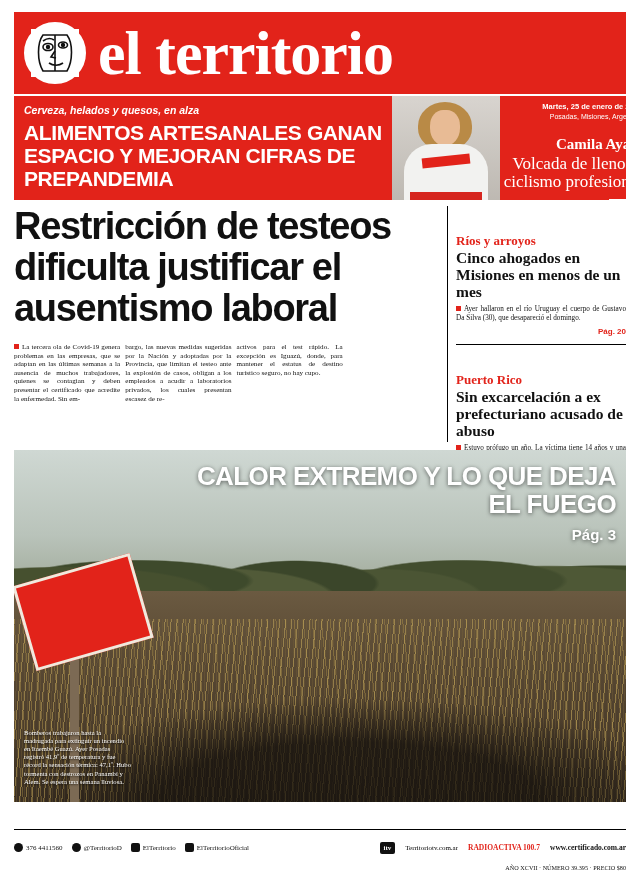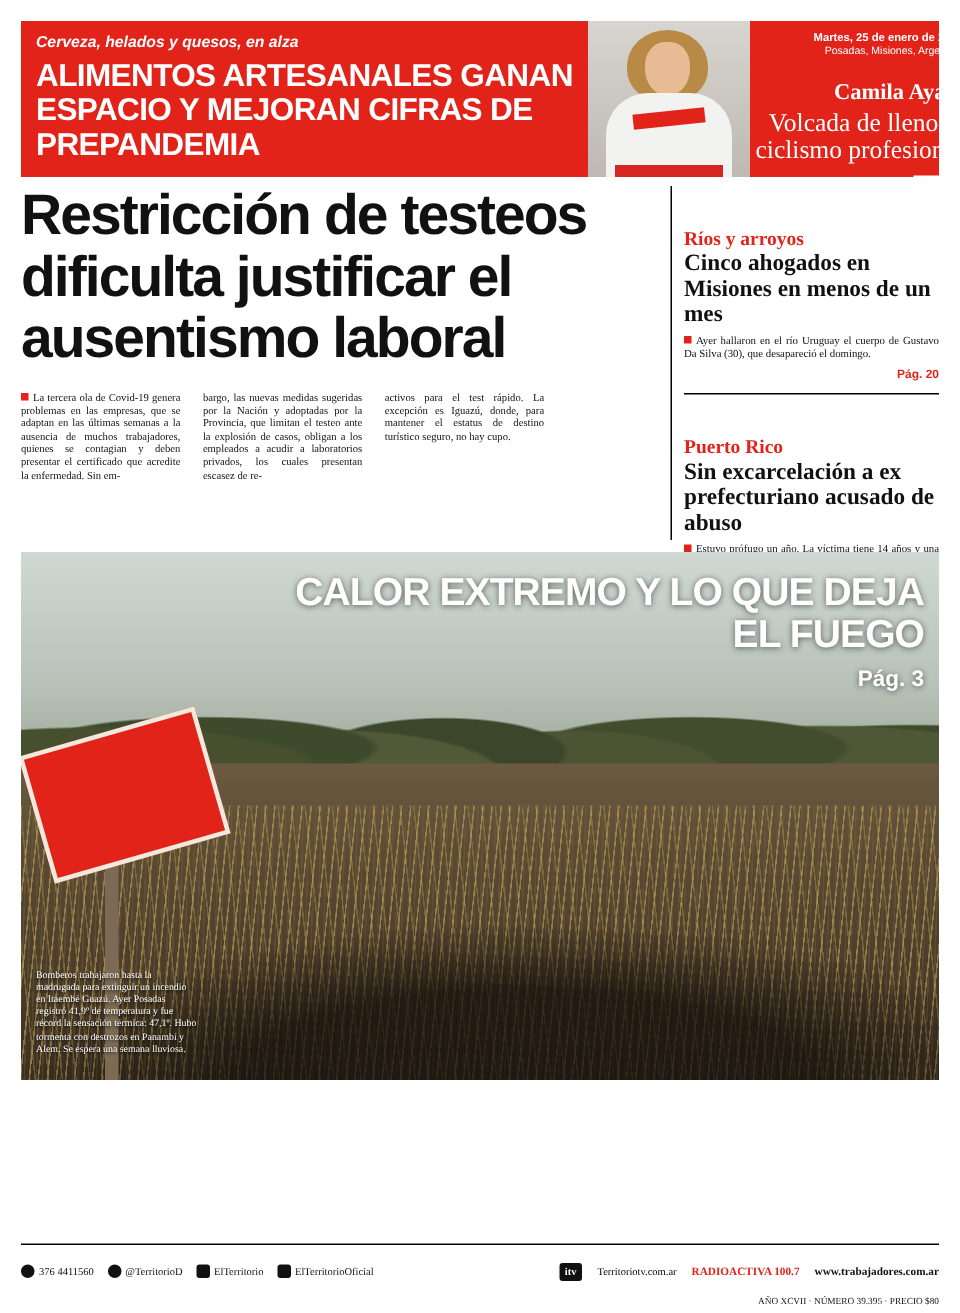--- a/index.html
+++ b/index.html
@@ -175,21 +175,21 @@
     font-family: "Liberation Sans", sans-serif;
     font-weight: bold;
     font-size: 38px;
     line-height: 41px;
     letter-spacing: -1.3px;
     color: #111;
   }
   .lead-body {
     display: flex;
     margin-top: 14px;
-    gap: 15px;
+    gap: 5px;
   }
   .lead-col {
     width: 25%;
     font-family: "Liberation Serif", serif;
     font-size: 7.1px;
     line-height: 8.6px;
     text-align: justify;
     color: #111;
   }
   .lead-col .sq {
@@ -380,20 +380,39 @@
     font-family: "Liberation Serif", serif;
     font-size: 6.2px;
     color: #111;
   }
 </style>
 </head>
 <body>
 
 <div class="page">
 
+  <div class="masthead">
+    <div class="logo-badge">
+      <svg width="52" height="52" viewBox="0 0 52 52">
+        <rect x="2" y="2" width="48" height="48" fill="#fff"></rect>
+        <g stroke="#111" stroke-width="1.6" fill="none">
+          <path d="M14 8 C8 16 8 34 14 44 L38 44 C44 34 44 16 38 8 Z"></path>
+          <path d="M26 8 L26 44"></path>
+          <ellipse cx="19" cy="20" rx="5" ry="3.5"></ellipse>
+          <ellipse cx="34" cy="18" rx="4.5" ry="3"></ellipse>
+          <circle cx="19" cy="20" r="1.4" fill="#111"></circle>
+          <circle cx="34" cy="18" r="1.4" fill="#111"></circle>
+          <path d="M26 24 L22 30 L27 31"></path>
+          <path d="M20 36 C24 39 30 39 34 36"></path>
+          <path d="M14 14 C18 11 22 11 25 13"></path>
+        </g>
+      </svg>
+    </div>
+    <div class="masthead-title">el territorio</div>
+  </div>
 
   <div class="promo">
     <div class="promo-left">
       <div class="promo-kicker">Cerveza, helados y quesos, en alza</div>
       <div class="promo-head">ALIMENTOS ARTESANALES GANAN ESPACIO Y MEJORAN CIFRAS DE PREPANDEMIA</div>
     </div>
     <div class="promo-pags">Págs. 6 y 7</div>
 
     <div class="promo-photo">
       <div class="ph-bg"></div>
@@ -477,18 +496,18 @@
       </div>
       <div class="item">
         <span class="ic sq"></span>
         <span>ElTerritorioOficial</span>
       </div>
     </div>
     <div class="footer-right">
       <span class="tv-badge">itv</span>
       <span>Territoriotv.com.ar</span>
       <span class="radio">RADIOACTIVA 100.7</span>
-      <span class="site">www.trabajadores.com.ar</span>
+      <span class="site">www.certificado.com.ar</span>
     </div>
   </div>
   <div class="colophon">AÑO XCVII · NÚMERO 39.395 · PRECIO $80</div>
 
 </div>
 
 </body></html>

